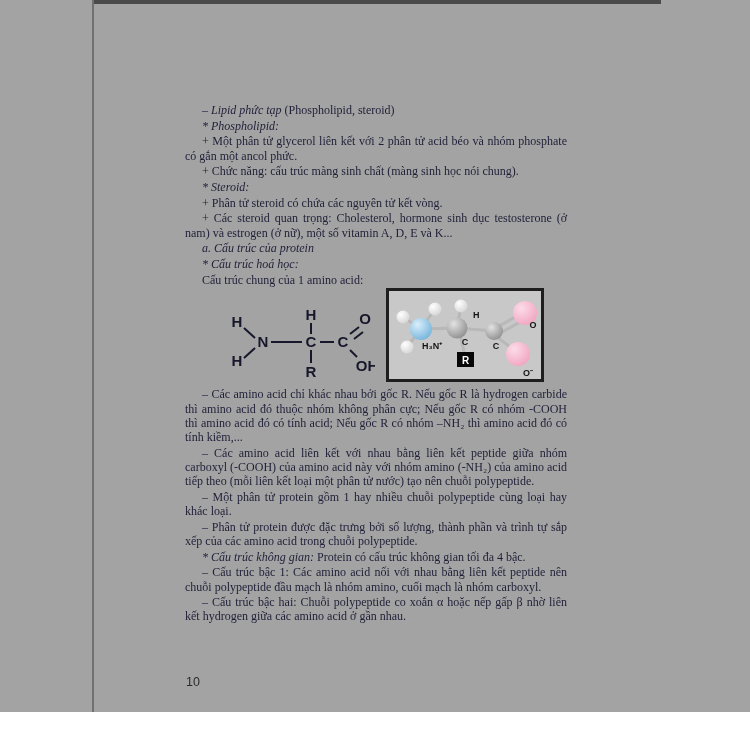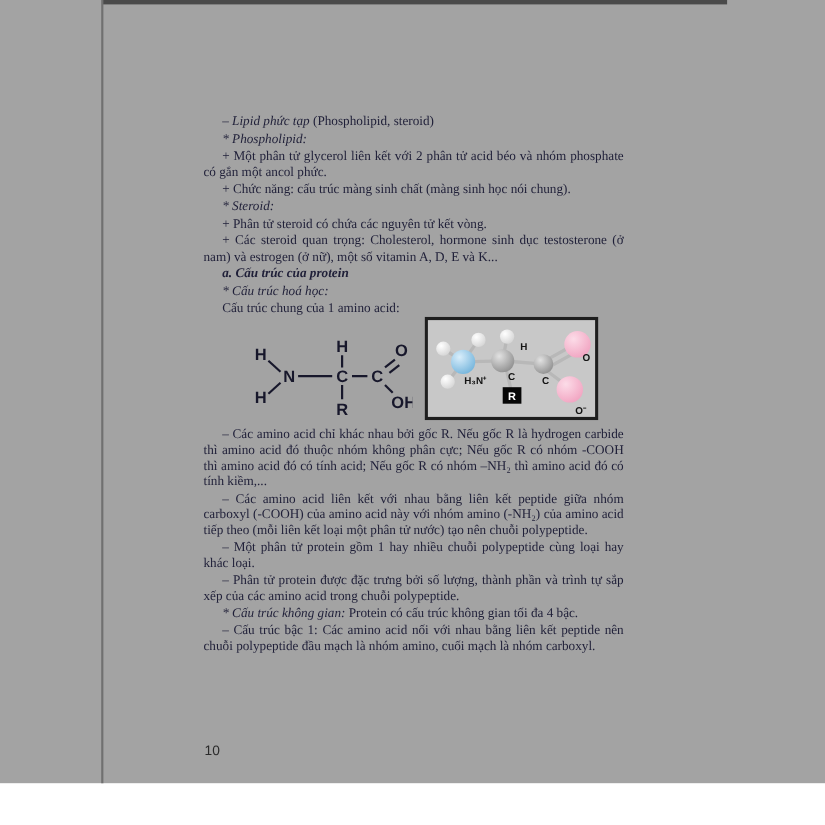--- a/index.html
+++ b/index.html
@@ -11,21 +11,21 @@
   .scan-page { position:relative; width:750px; height:712px; background:#a3a3a3; overflow:hidden; }
   .top-rule  { position:absolute; left:93px; top:0; width:568px; height:4px; background:#4a4a4a; }
   .left-rule { position:absolute; left:92px; top:0; width:2px; height:750px; background:#707070; }
   .text-col {
     position:absolute; left:185px; top:103px; width:382px;
     color:#1f1f38; font-size:12px; line-height:14.2px;
   }
   p.para { margin:0 0 1.5px 0; text-align:justify; text-indent:17px; }
   .italic { font-style:italic; }
   .bold   { font-weight:bold; }
-  .bi     { font-weight:bold; font-style:italic; }
+  .bi     { font-weight:normal; font-style:italic; }
   .figure-row { position:relative; height:99px; }
   .formula-svg { position:absolute; left:40px; top:16px; }
   .model-svg   { position:absolute; left:201px; top:0; }
   .formula-svg text {
     font-family:"Liberation Sans", sans-serif; font-weight:bold; font-size:15px; fill:#17172b;
   }
   .model-svg text.lbl {
     font-family:"Liberation Sans", sans-serif; font-weight:bold; font-size:9px; fill:#141414;
   }
   .model-svg text.rlbl {
@@ -129,16 +129,17 @@
         <text class="lbl" x="142" y="88" text-anchor="middle">O⁻</text>
       </svg>
     </div>
 
     <p class="para"><span>– Các amino acid chỉ khác nhau bởi gốc R. Nếu gốc R là hydrogen carbide thì amino acid đó thuộc nhóm không phân cực; Nếu gốc R có nhóm -COOH thì amino acid đó có tính acid; Nếu gốc R có nhóm –NH₂ thì amino acid đó có tính kiềm,...</span></p>
     <p class="para"><span>– Các amino acid liên kết với nhau bằng liên kết peptide giữa nhóm carboxyl (-COOH) của amino acid này với nhóm amino (-NH₂) của amino acid tiếp theo (mỗi liên kết loại một phân tử nước) tạo nên chuỗi polypeptide.</span></p>
     <p class="para"><span>– Một phân tử protein gồm 1 hay nhiều chuỗi polypeptide cùng loại hay khác loại.</span></p>
     <p class="para"><span>– Phân tử protein được đặc trưng bởi số lượng, thành phần và trình tự sắp xếp của các amino acid trong chuỗi polypeptide.</span></p>
     <p class="para"><span class="italic">* Cấu trúc không gian:</span><span> Protein có cấu trúc không gian tối đa 4 bậc.</span></p>
     <p class="para"><span>– Cấu trúc bậc 1: Các amino acid nối với nhau bằng liên kết peptide nên chuỗi polypeptide đầu mạch là nhóm amino, cuối mạch là nhóm carboxyl.</span></p>
+    <p class="para"><span>– Cấu trúc bậc hai: Chuỗi polypeptide co xoắn α hoặc nếp gấp β nhờ liên kết hydrogen giữa các amino acid ở gần nhau.</span></p>
   </div>
 
   <div class="page-num">10</div>
 </div>
 
 </body></html>

